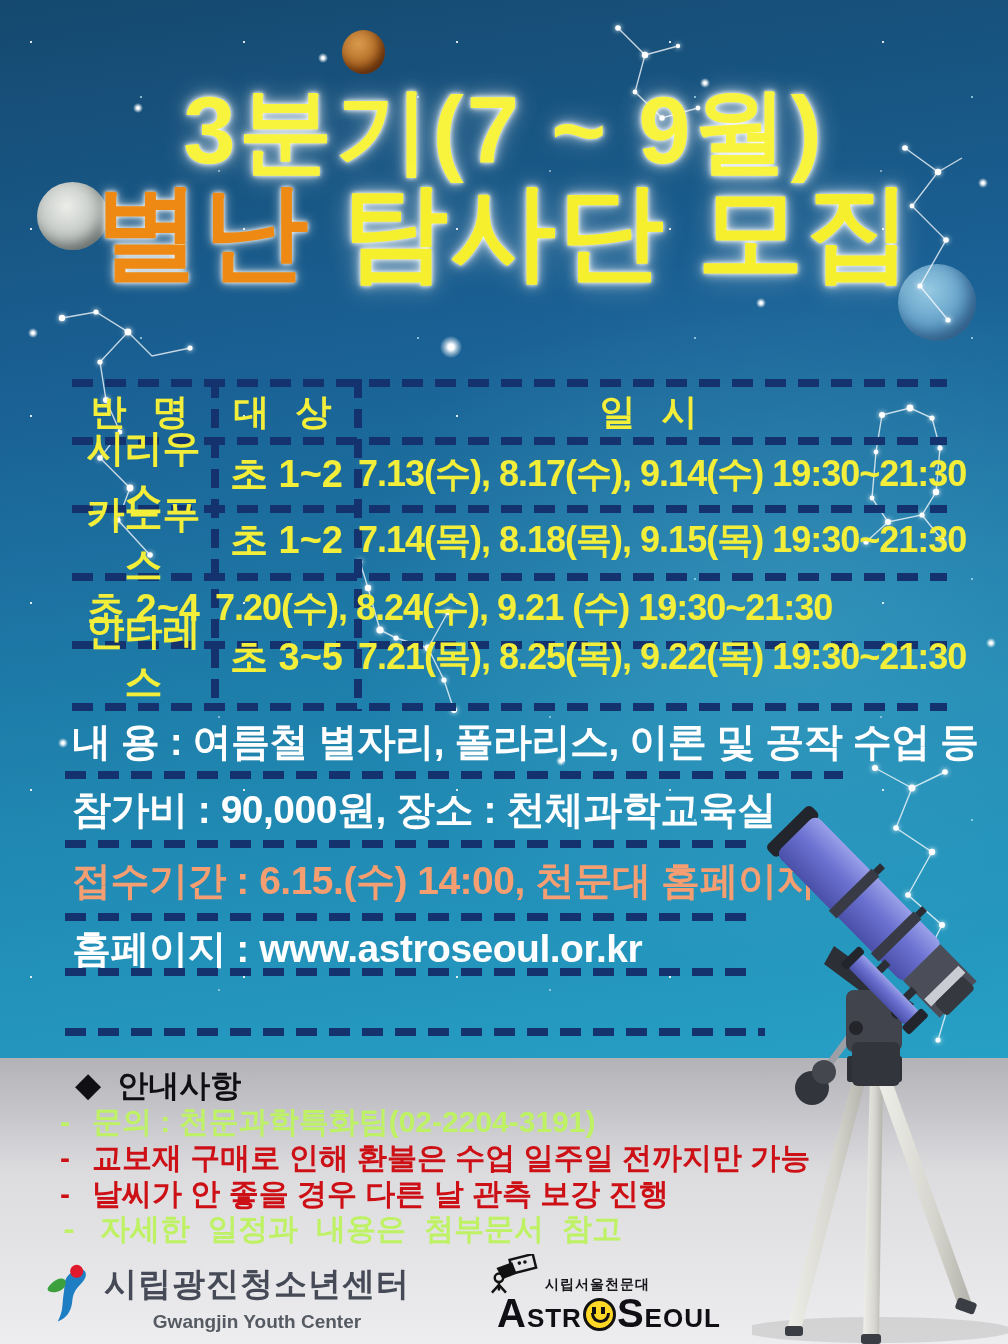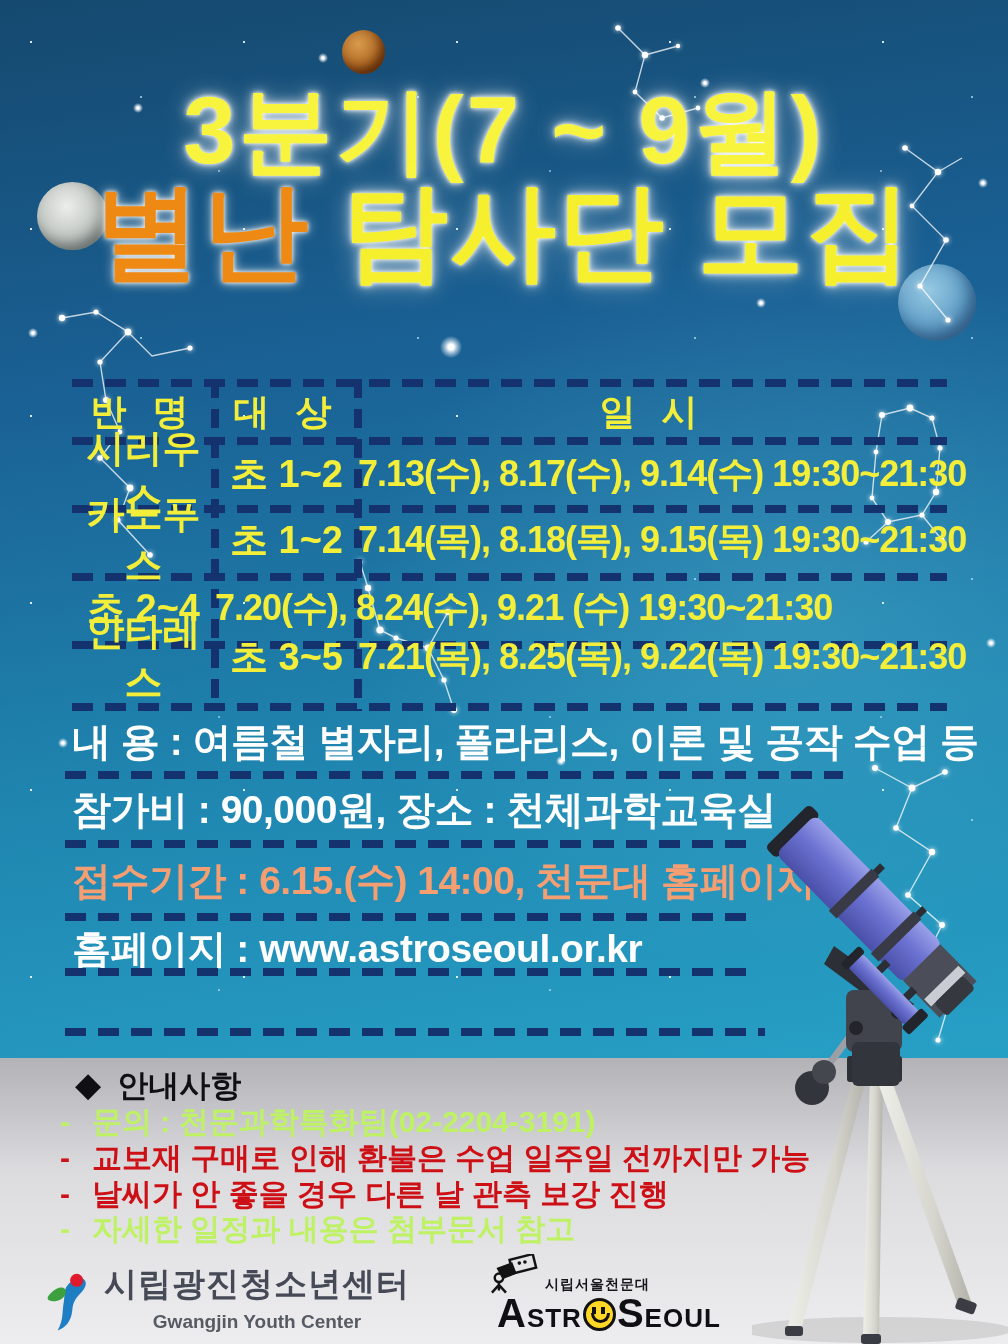--- a/index.html
+++ b/index.html
@@ -68,21 +68,21 @@
   
   .graypane{position:absolute;left:0;top:1058px;width:1008px;height:286px;
     background:linear-gradient(180deg,#b2b2b7 0%,#dcdcdf 40%,#ededef 100%);}
   .notice-head{position:absolute;left:55px;top:1064px;font-size:31px;font-weight:800;color:#101014;margin-left:20px;}
   .diamond{font-size:34px;margin-right:16px;}
   .notice{position:absolute;left:60px;font-size:30px;font-weight:800;color:#bef264;white-space:nowrap;}
   .notice .b{margin-right:22px;}
   .notice.red{color:#cd1016;}
 
   
-  .gj-logo{position:absolute;left:42px;top:1262px;display:flex;align-items:flex-end;}
+  .gj-logo{position:absolute;left:42px;top:1262px;display:flex;align-items:flex-start;}
   .gj-text{margin-left:10px;text-align:center;}
   .gj-ko{font-size:33px;font-weight:800;color:#454a56;letter-spacing:1px;}
   .gj-en{font-size:19px;font-weight:700;color:#565b63;margin-top:4px;}
   .as-logo{position:absolute;left:487px;top:1254px;}
   .as-top{display:flex;align-items:flex-end;}
   .as-ko{font-size:14px;font-weight:800;color:#15151a;margin-left:6px;margin-bottom:2px;letter-spacing:1px;}
   .as-brand{margin-top:-2px;margin-left:10px;font-weight:800;color:#101014;font-size:26px;
     letter-spacing:1px;display:flex;align-items:baseline;}
   .as-cap{font-size:40px;line-height:.8;}
   .smiley{display:inline-block;width:27px;height:27px;background:#ffd826;border:3px solid #121212;
@@ -248,21 +248,21 @@
   <div class="info" style="top:929px;">홈페이지 : www.astroseoul.or.kr</div>
   <div class="hdash" style="left:65px;top:968px;width:692px;"></div>
   <div class="hdash" style="left:65px;top:1028px;width:700px;"></div>
 
   <div class="graypane"></div>
 
   <div class="notice-head"><span class="diamond">◆</span><span>안내사항</span></div>
   <div class="notice" style="top:1102px;"><span class="b">-</span><span>문의 : 천문과학특화팀(02-2204-3191)</span></div>
   <div class="notice red" style="top:1138px;"><span class="b">-</span><span>교보재 구매로 인해 환불은 수업 일주일 전까지만 가능</span></div>
   <div class="notice red" style="top:1174px;"><span class="b">-</span><span>날씨가 안 좋을 경우 다른 날 관측 보강 진행</span></div>
-  <div class="notice" style="top:1209px;"><span class="b">-</span><span>자세한 일정과 내용은 첨부문서 참고</span></div>
+  <div class="notice" style="top:1209px;font-family:Liberation Mono, monospace;"><span class="b">-</span><span>자세한 일정과 내용은 첨부문서 참고</span></div>
 
   <div class="gj-logo">
     <svg width="52" height="62" viewBox="0 0 60 70">
       <path d="M33 12 C47 2 56 11 47 22 C40 30 36 33 35 44 C34 57 27 65 18 68 C25 56 23 47 25 36 C27 24 24 20 33 12Z" fill="#1e7ec4"></path>
       <circle cx="40" cy="10" r="7.5" fill="#e01a2c"></circle>
       <path d="M10 25 C19 15 30 17 27 26 C24 33 14 36 8 33 C5 31 7 28 10 25Z" fill="#3ba03d"></path>
     </svg>
     <div class="gj-text">
       <div class="gj-ko">시립광진청소년센터</div>
       <div class="gj-en">Gwangjin Youth Center</div>

